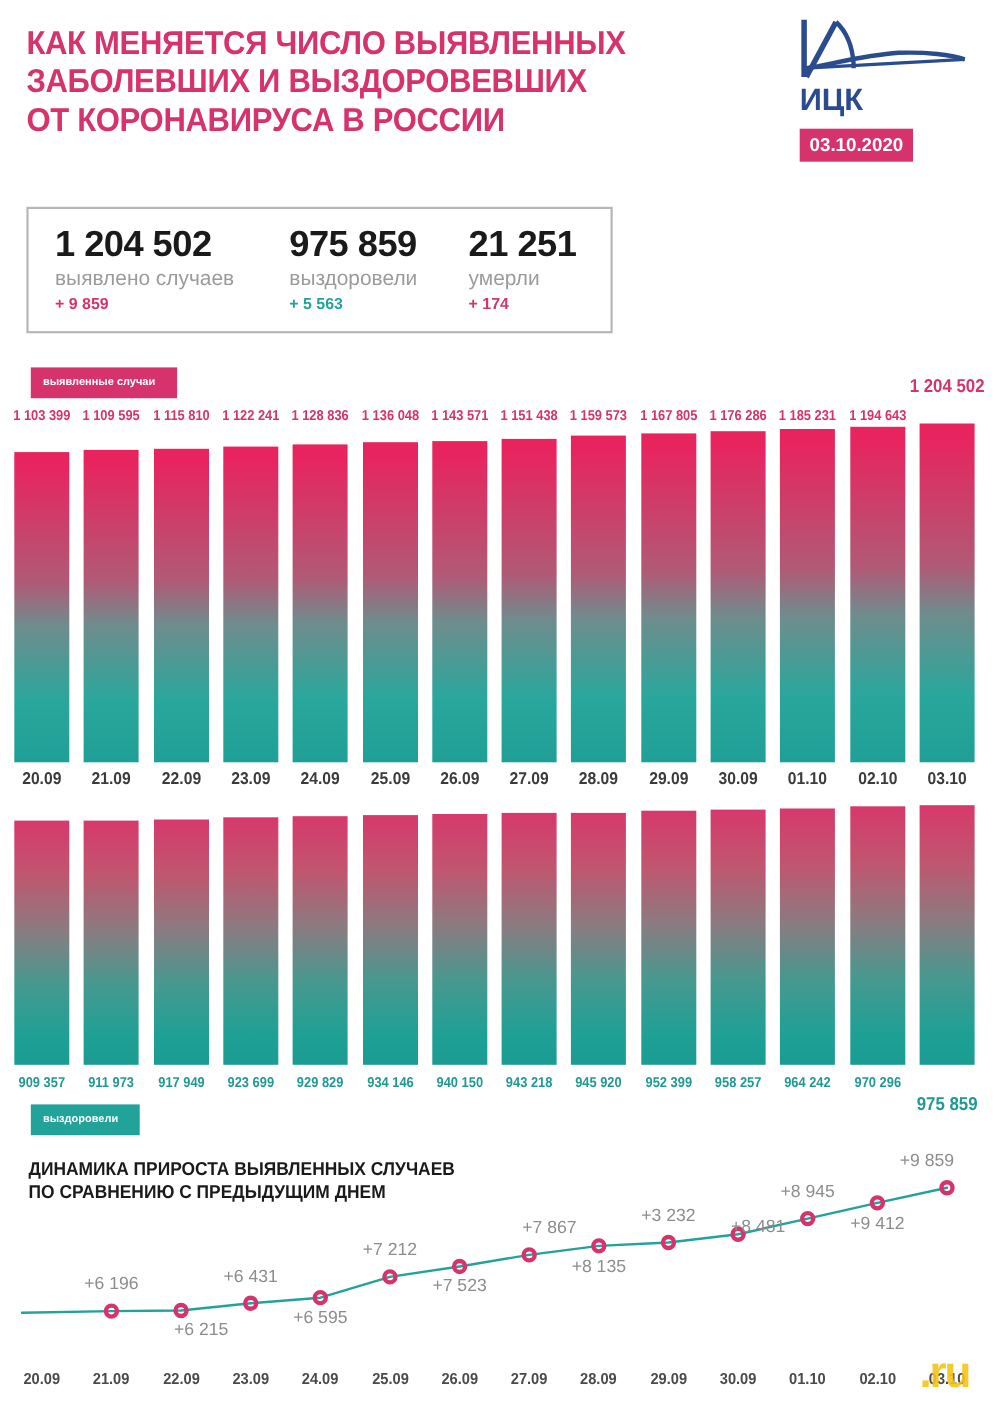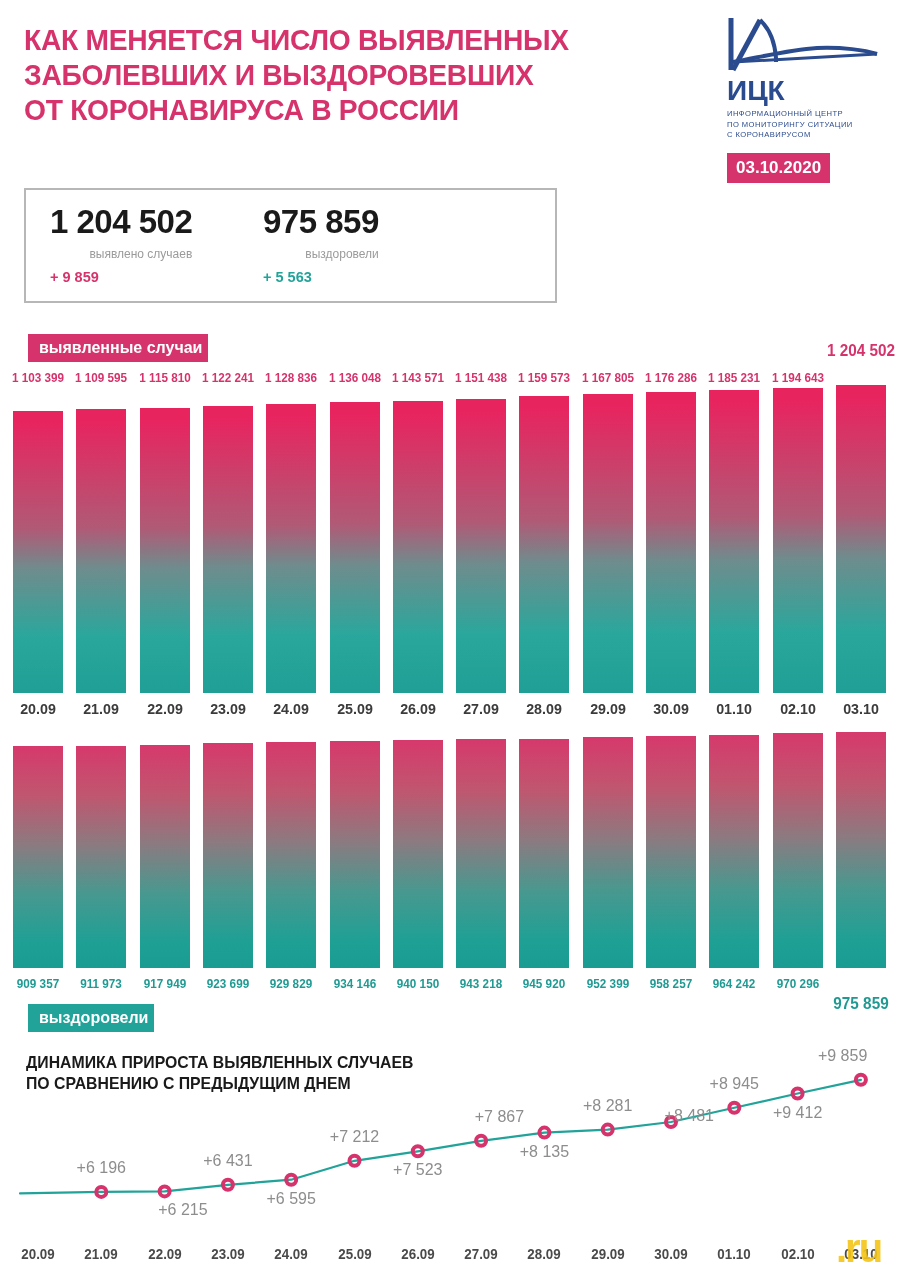--- a/index.html
+++ b/index.html
@@ -53,40 +53,39 @@
     border:2px solid #b7b7b7; background:#fff;
   }
   .stat { position:absolute; top:14px; }
   .stat-num {
     font-family:"Liberation Sans", sans-serif;
     font-weight:bold; font-size:33px; color:#1a1a1a; line-height:36px;
     letter-spacing:-0.5px; white-space:nowrap;
   }
   .stat-label {
     font-family:"Liberation Sans", sans-serif;
-    font-size:12px; color:#9b9b9b; line-height:18px; margin-top:5px;
+    font-size:19px; color:#9b9b9b; line-height:18px; margin-top:5px;
     white-space:nowrap;
-    text-align:right;
   }
   .stat-delta {
     font-family:"Liberation Sans", sans-serif;
     font-weight:bold; font-size:14.5px; line-height:18px; margin-top:5px;
     white-space:nowrap;
   }
   .d-pink { color:#d6336c; }
   .d-teal { color:#22a39a; }
 
   
   .chart-area { position:absolute; left:0; top:0; width:907px; height:1280px; }
 
   .tag {
     position:absolute; color:#fff;
     font-family:"Liberation Sans", sans-serif;
-    font-weight:bold; font-size:16px; line-height:15px;
-    padding:6px 6px 7px 11px; white-space:nowrap;
+    font-weight:bold; font-size:10px; line-height:15px;
+    padding:6px 20px 7px 11px; white-space:nowrap;
   }
   .tag-cases { left:28px; top:334px; background:#d6336c; }
   .tag-recov { left:28px; top:1004px; background:#22a39a; }
 
   .bar {
     position:absolute;
     background:linear-gradient(to bottom,#e8245f 0%, #e8245f 4%, #b05a76 42%, #6f8c8d 56%, #2aa79c 80%, #1f9f96 100%);
   }
   .bar.bar-lower {
     background:linear-gradient(to bottom,#d6396c 0%, #c0566f 22%, #8c7a80 44%, #49988f 66%, #1fa095 88%, #1a9c93 100%);
@@ -152,39 +151,39 @@
 
     <div class="logo-block">
       <svg class="logo-mark" viewBox="0 0 152 62">
         <path d="M4 4 L4 56" stroke="#2b4b8f" stroke-width="5" fill="none"></path>
         <path d="M6 56 L33 6" stroke="#2b4b8f" stroke-width="5" fill="none"></path>
         <path d="M6 48 C 30 44, 60 36, 90 34 C 115 33, 138 36, 150 40" stroke="#2b4b8f" stroke-width="4" fill="none"></path>
         <path d="M33 6 C 44 16, 48 30, 49 44 L 49 48" stroke="#2b4b8f" stroke-width="4" fill="none"></path>
         <path d="M6 48 L 150 40" stroke="#2b4b8f" stroke-width="3" fill="none"></path>
       </svg>
       <div class="logo-abbr">ИЦК</div>
-      <div class="logo-sub">
-        <div>ИНФОРМАЦИОННЫЙ ЦЕНТР</div>
-        <div>ПО МОНИТОРИНГУ СИТУАЦИИ</div>
-        <div>С КОРОНАВИРУСОМ</div>
-      </div>
       <div class="date-badge">03.10.2020</div>
     </div>
   </div>
 
   <div class="stats-box">
     <div class="stat" style="left:24px;">
       <div class="stat-num">1 204 502</div>
       <div class="stat-label">выявлено случаев</div>
       <div class="stat-delta d-pink">+ 9 859</div>
     </div>
     <div class="stat" style="left:237px;">
       <div class="stat-num">975 859</div>
       <div class="stat-label">выздоровели</div>
       <div class="stat-delta d-teal">+ 5 563</div>
+    </div>
+    <div class="stat" style="left:400px;">
+      <div class="stat-num">21 251</div>
+      <div class="stat-label">умерли</div>
+      <div class="stat-delta d-pink">+ 174</div>
     </div>
   </div>
 
   <div class="chart-area">
 
     <div class="tag tag-cases">выявленные случаи</div>
     <div class="tag tag-recov">выздоровели</div>
 
     <div id="bars-upper">
         <div class="bar" style="left: 13px; top: 410.836px; width: 50px; height: 282.164px;"></div>
@@ -290,21 +289,21 @@
       </svg>
     <div id="line-labels">
         <div class="plabel" style="left: 58.3px; top: 1158.94px; width: 86px; text-align: center;">+6 196</div>
         <div class="plabel" style="left: 121.6px; top: 1201.36px; width: 86px; text-align: right;">+6 215</div>
         <div class="plabel" style="left: 184.9px; top: 1151.75px; width: 86px; text-align: center;">+6 431</div>
         <div class="plabel" style="left: 248.2px; top: 1189.73px; width: 86px; text-align: center;">+6 595</div>
         <div class="plabel" style="left: 311.5px; top: 1127.85px; width: 86px; text-align: center;">+7 212</div>
         <div class="plabel" style="left: 374.8px; top: 1161.33px; width: 86px; text-align: center;">+7 523</div>
         <div class="plabel" style="left: 438.1px; top: 1107.81px; width: 86px; text-align: right;">+7 867</div>
         <div class="plabel" style="left: 501.4px; top: 1142.6px; width: 86px; text-align: center;">+8 135</div>
-        <div class="plabel" style="left: 564.7px; top: 1096.64px; width: 86px; text-align: center;">+8 281</div>
+        <div class="plabel" style="left: 564.7px; top: 1096.64px; width: 86px; text-align: center;">+3 232</div>
         <div class="plabel" style="left: 628px; top: 1107px; width: 86px; text-align: right;">+8 481</div>
         <div class="plabel" style="left: 691.3px; top: 1074.82px; width: 86px; text-align: center;">+8 945</div>
         <div class="plabel" style="left: 754.6px; top: 1103.52px; width: 86px; text-align: center;">+9 412</div>
         <div class="plabel" style="left: 817.9px; top: 1046.85px; width: 86px; text-align: left;">+9 859</div>
       </div>
     <div id="dates-bottom">
         <div class="datelabel small" style="left: 2px; top: 1246px; width: 72px;">20.09</div>
         <div class="datelabel small" style="left: 65.3px; top: 1246px; width: 72px;">21.09</div>
         <div class="datelabel small" style="left: 128.6px; top: 1246px; width: 72px;">22.09</div>
         <div class="datelabel small" style="left: 191.9px; top: 1246px; width: 72px;">23.09</div>

